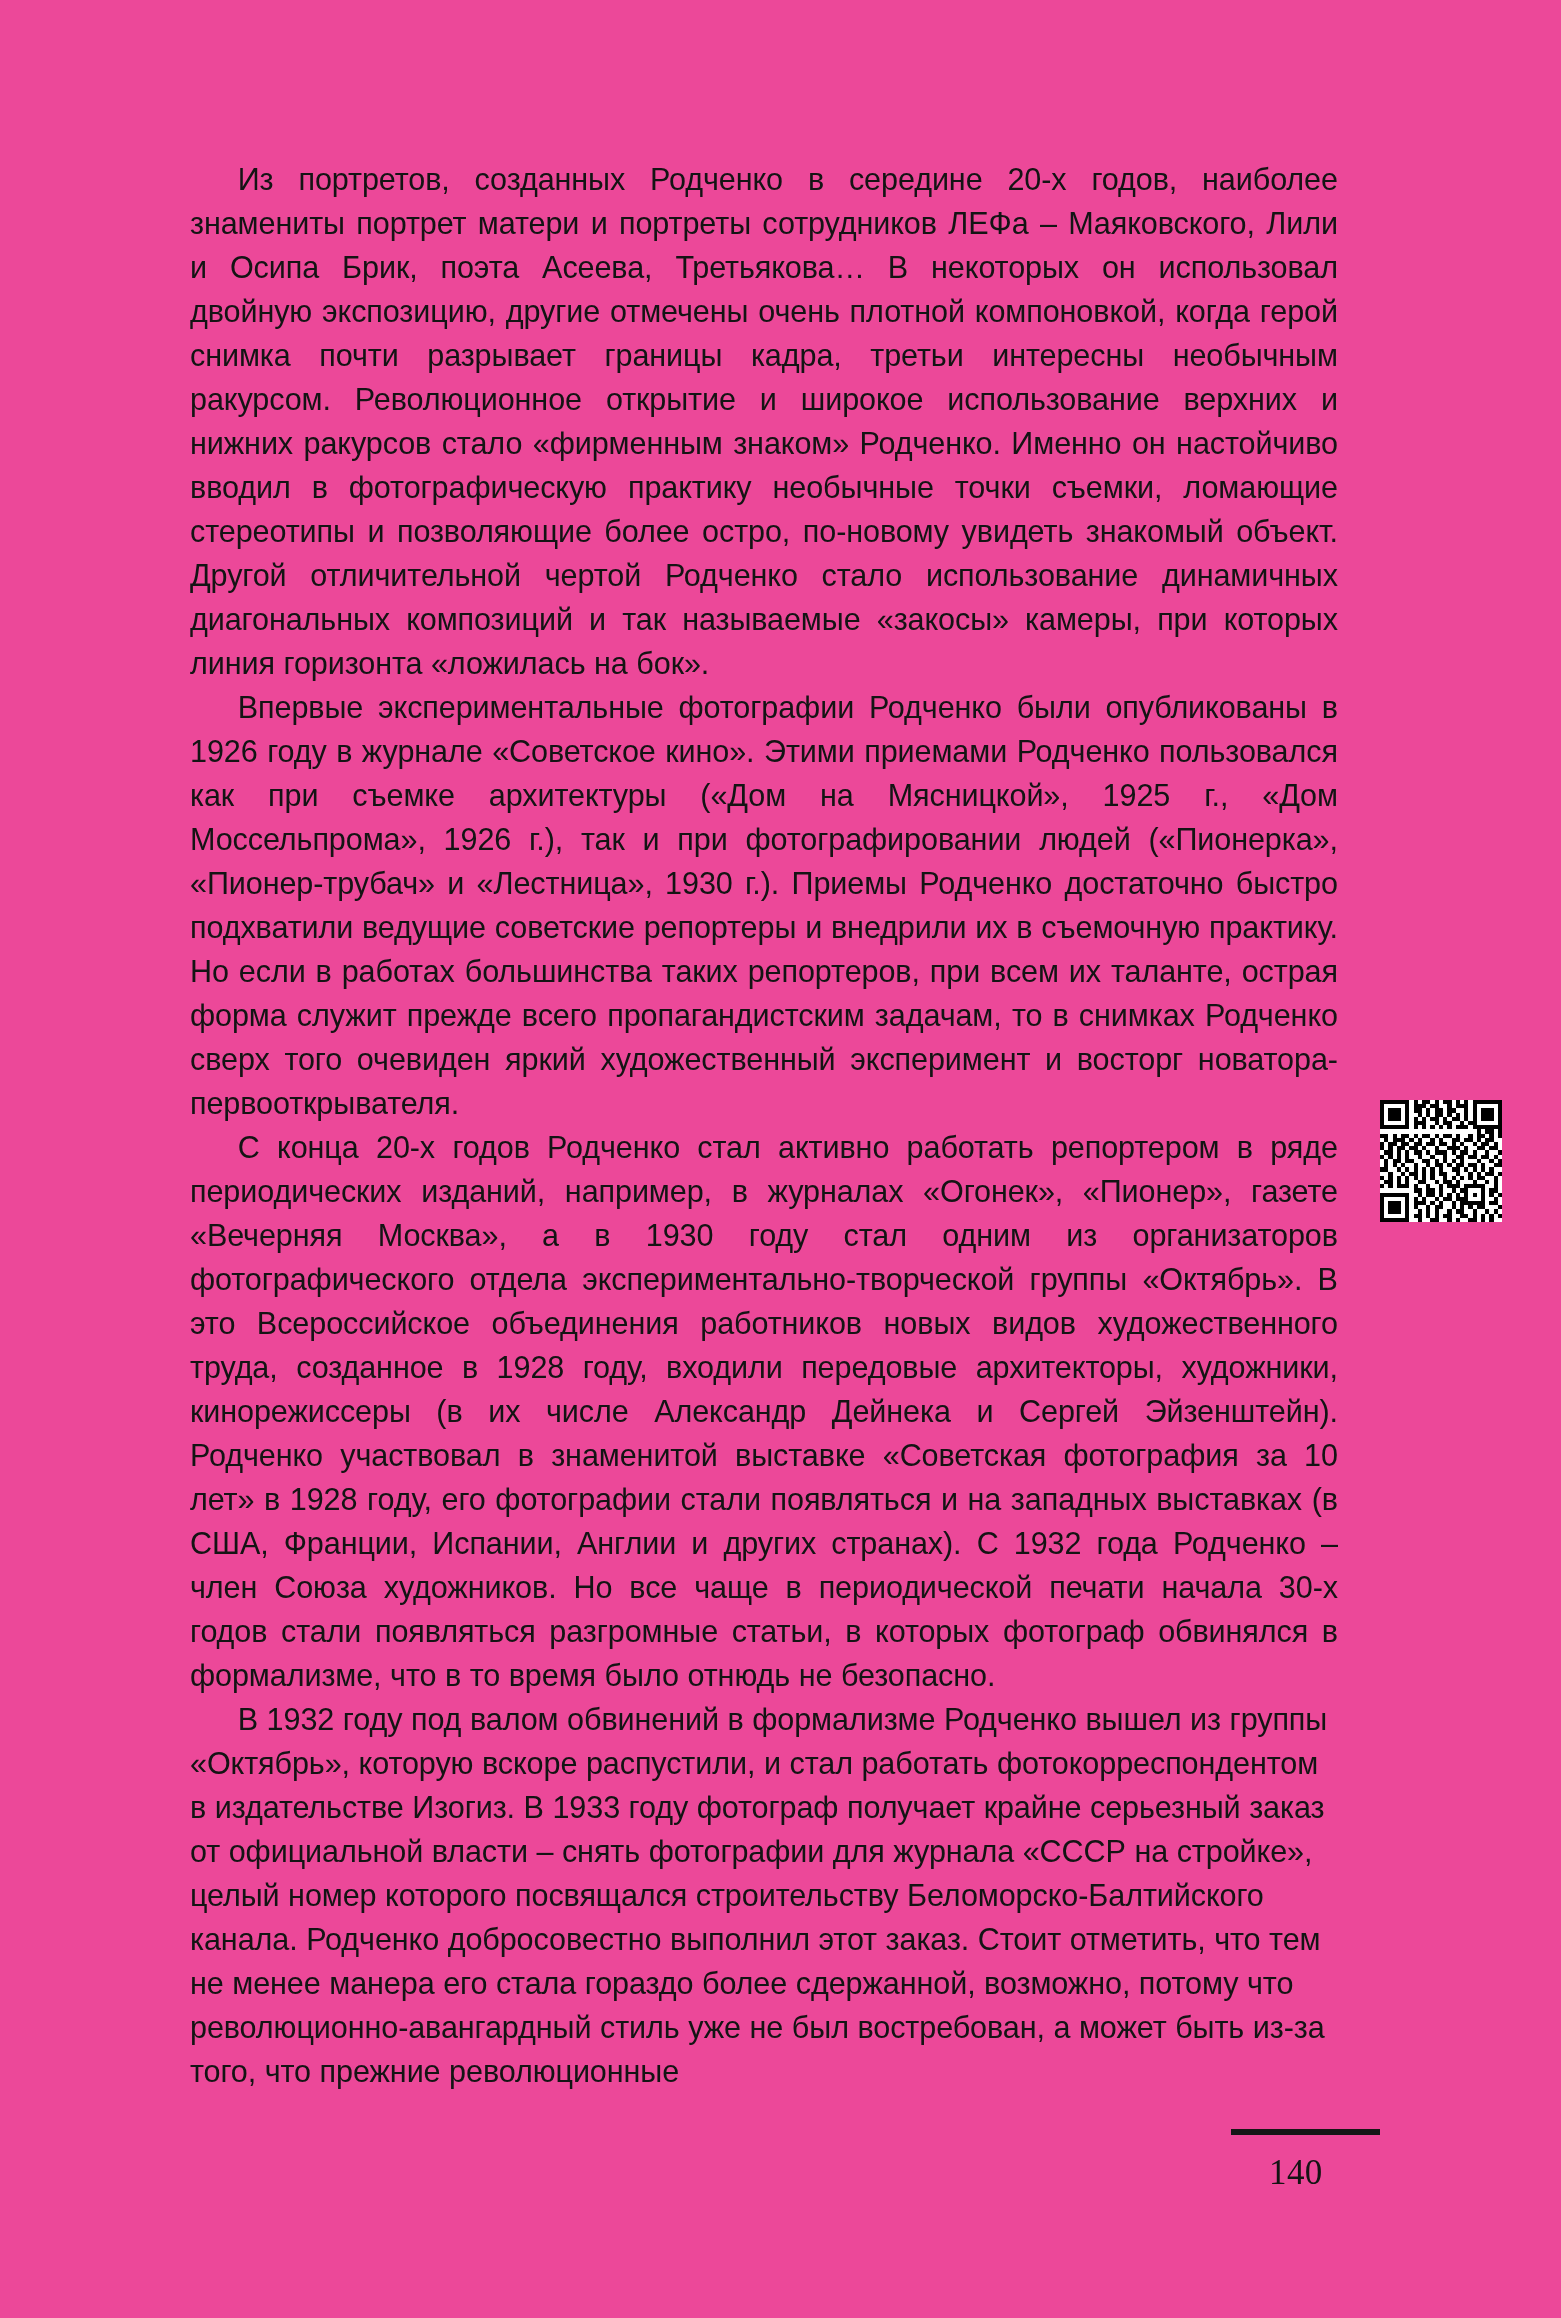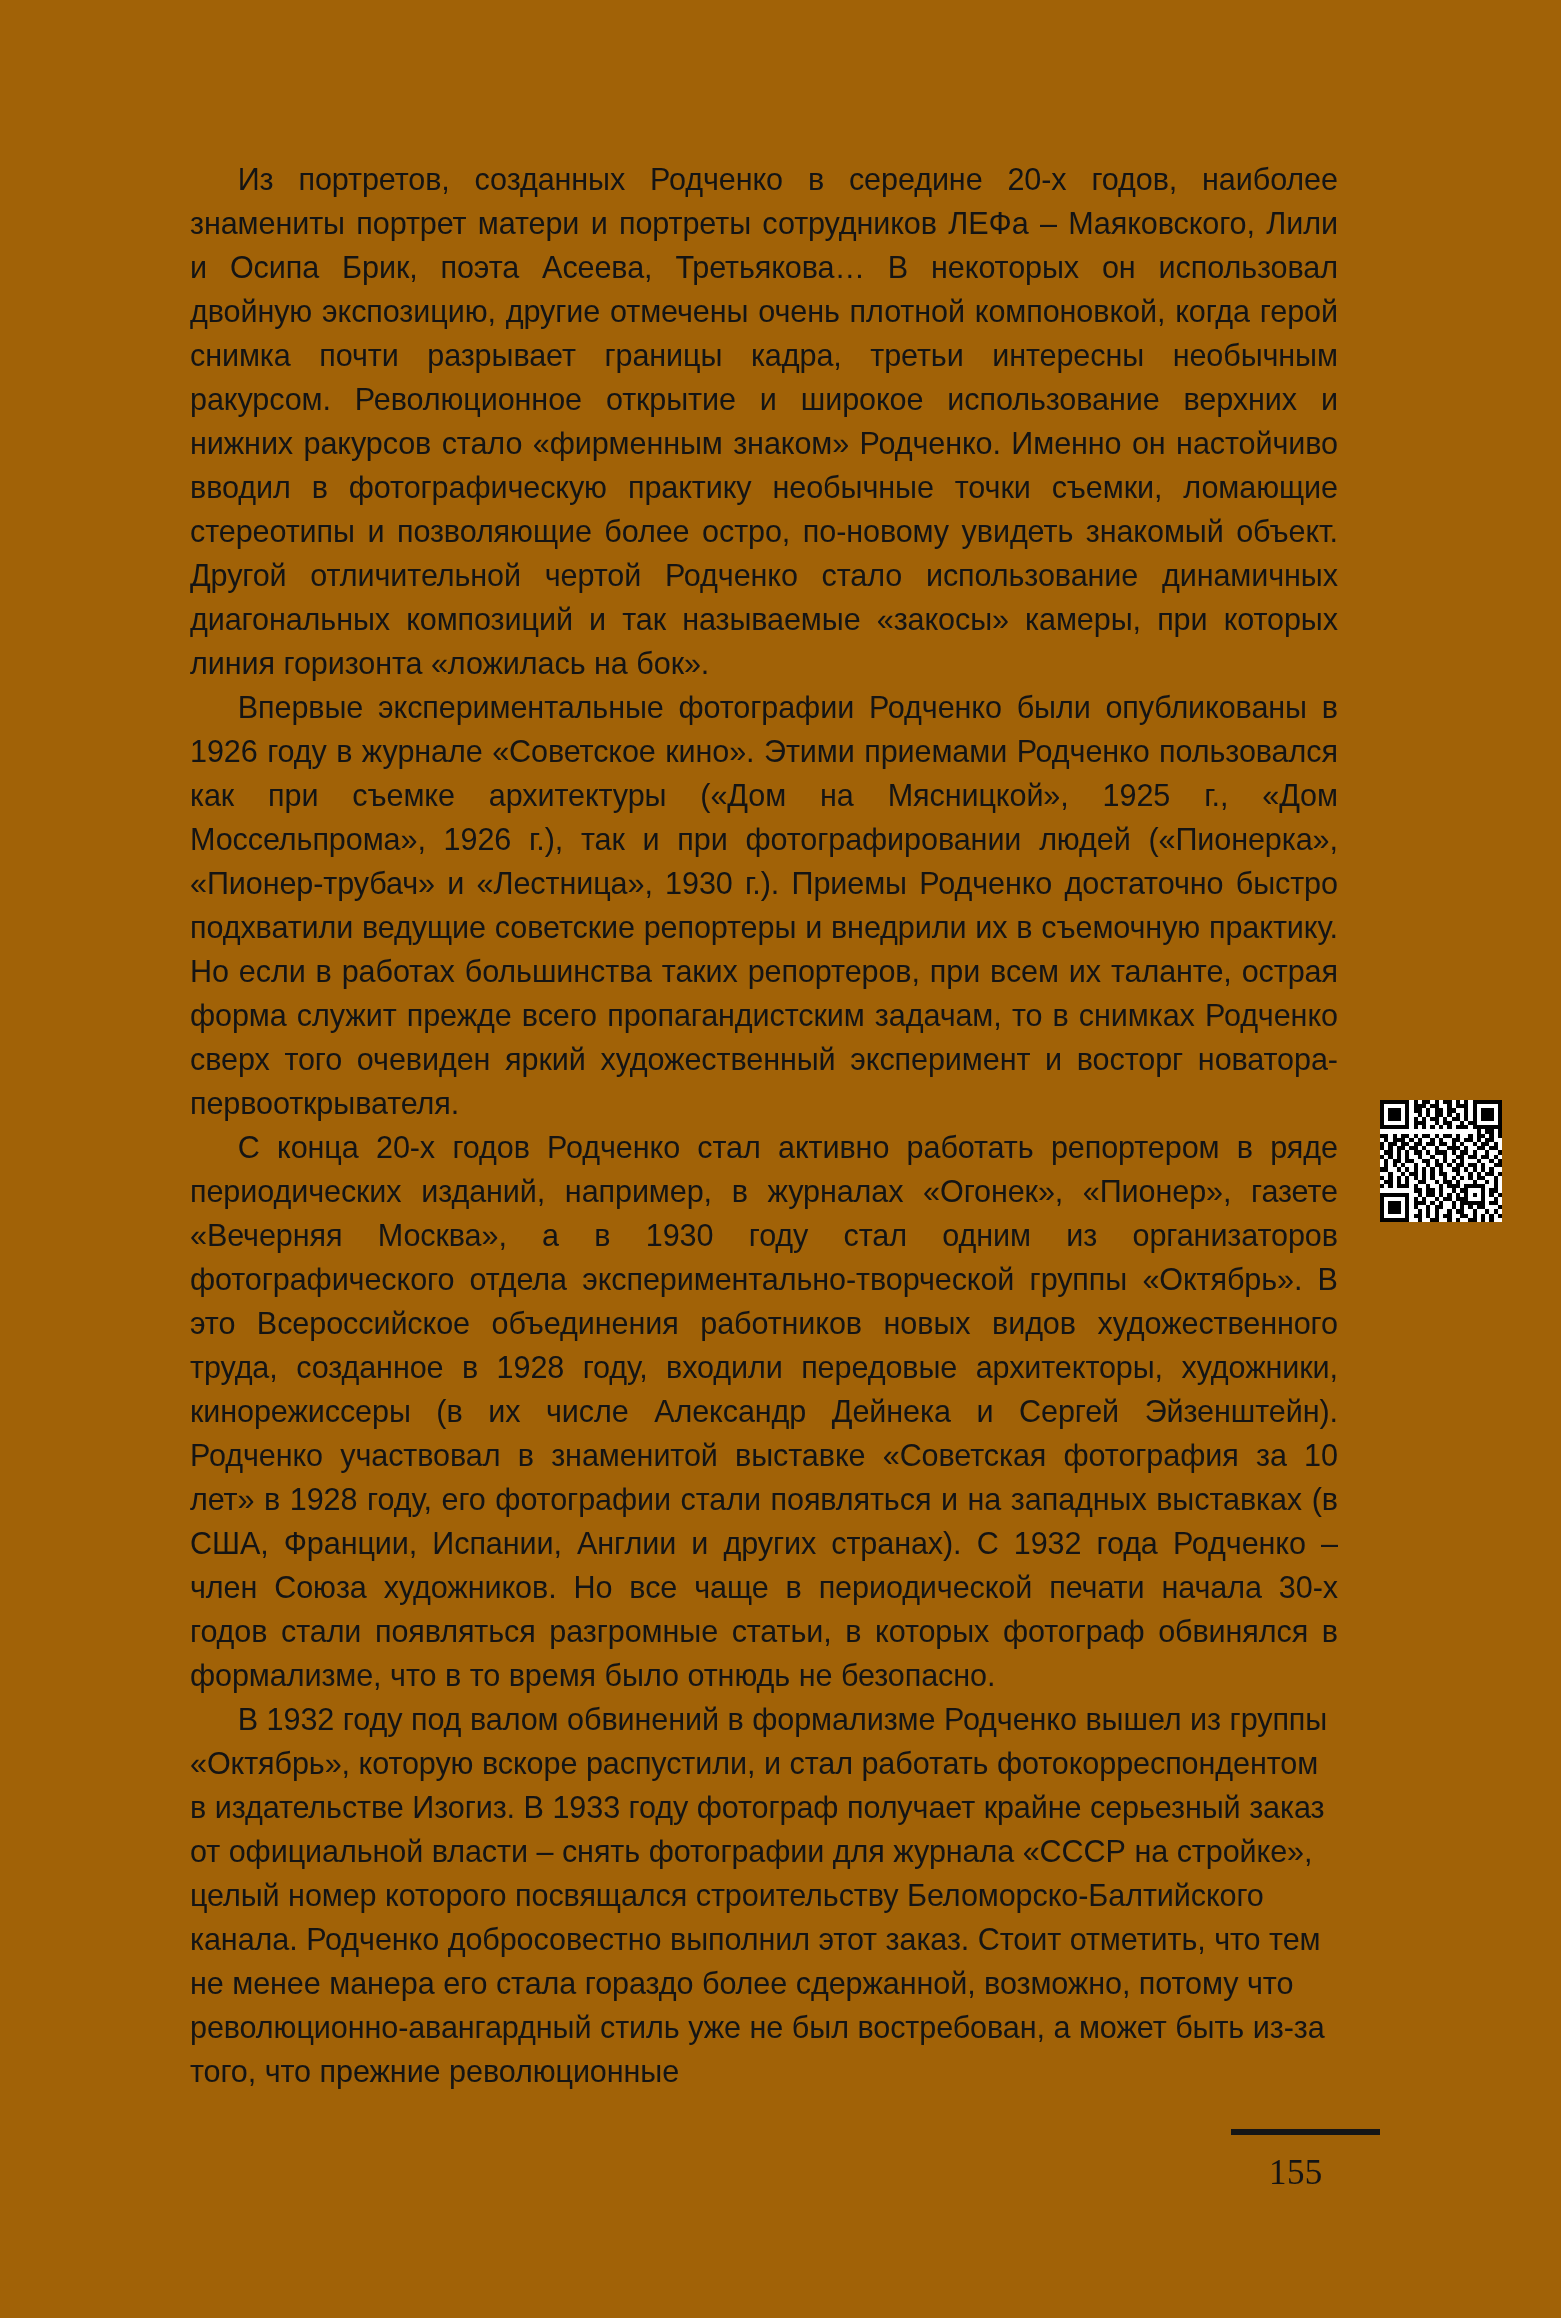--- a/index.html
+++ b/index.html
@@ -14,21 +14,21 @@
     position: relative;
     overflow: hidden;
     font-family: "Liberation Sans", "DejaVu Sans", sans-serif;
     color: #111111;
     -webkit-font-smoothing: antialiased;
   }
 
   .page {
     position: absolute;
     inset: 0;
-    background: #a16207;
+    background: #ec4899;
   }
 
   
   .text-column {
     position: absolute;
     left: 190px;
     top: 157px;
     width: 1202px;
   }
 
@@ -361,17 +361,17 @@
         <rect x="16" y="28" width="1" height="1"></rect>
           <rect x="18" y="28" width="1" height="1"></rect>
         <rect x="21" y="28" width="2" height="1"></rect>
           <rect x="24" y="28" width="1" height="1"></rect>
       </g>
     </svg>
   </div>
 
   <div class="footer">
     <div class="footer-rule"></div>
-    <div class="page-number">155</div>
+    <div class="page-number">140</div>
   </div>
 
 </div>
 
 
 </body></html>

